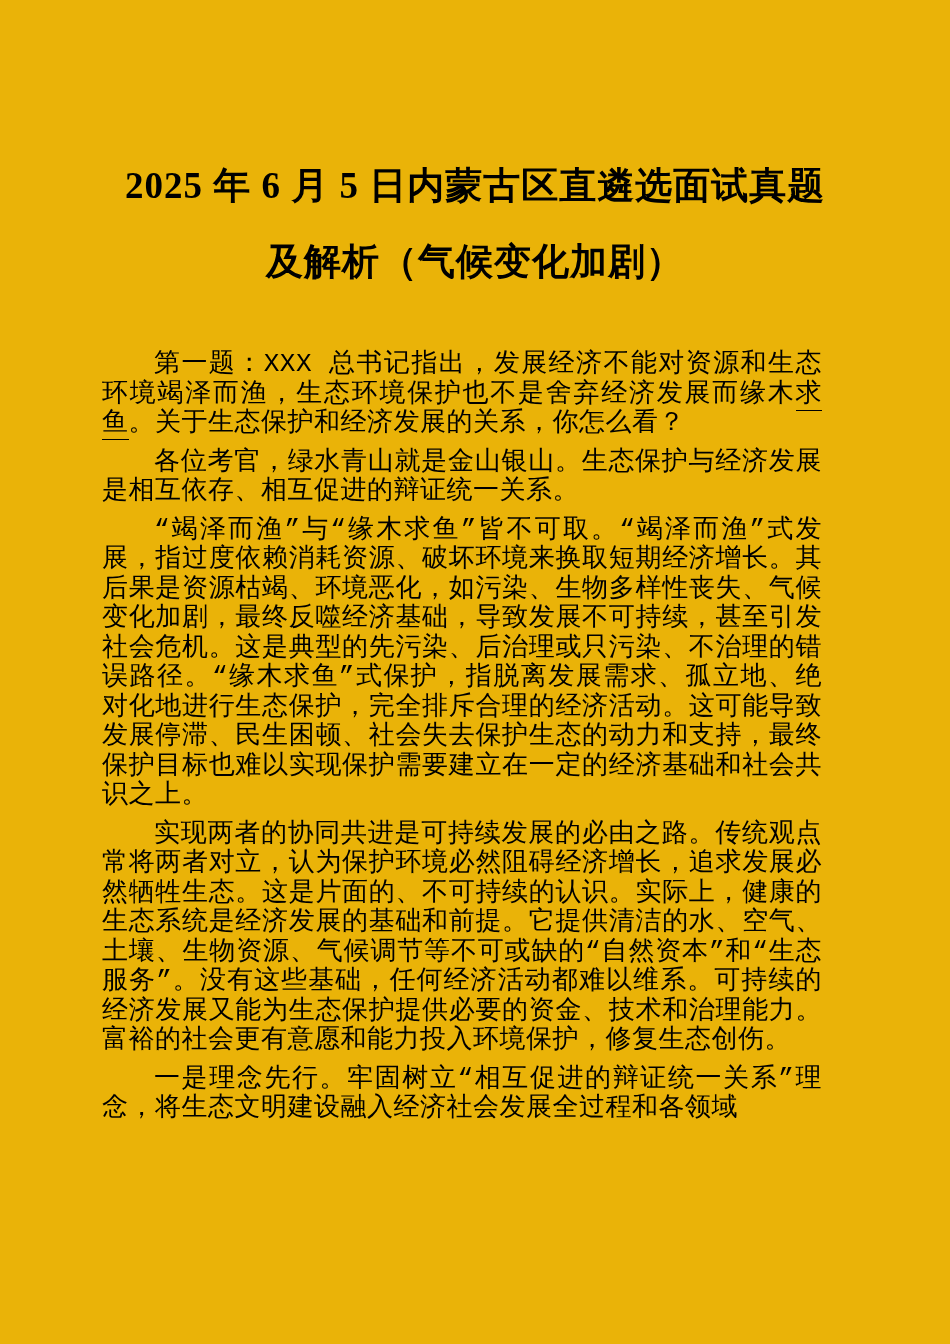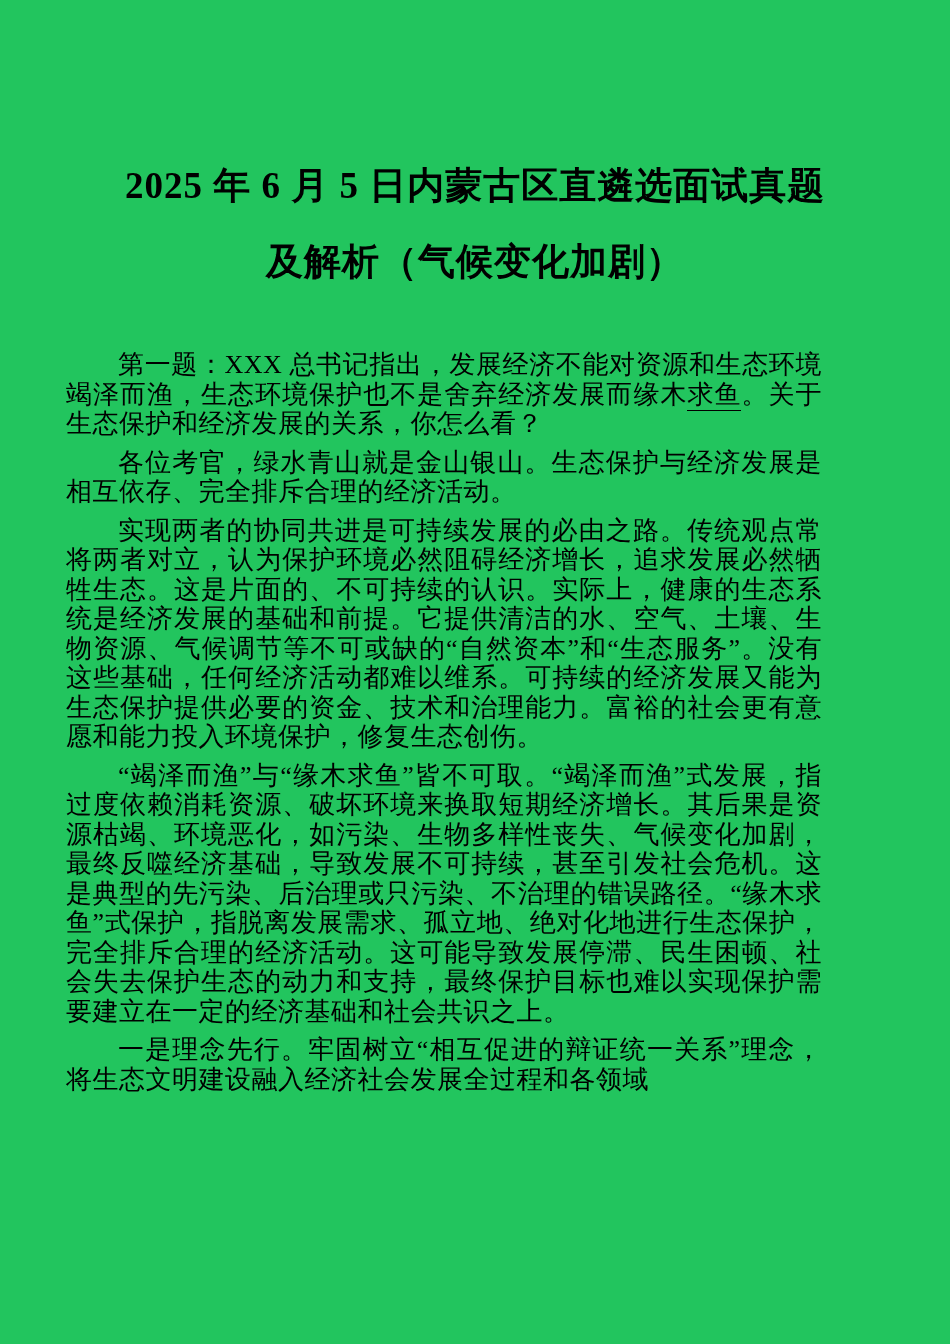--- a/index.html
+++ b/index.html
@@ -4,40 +4,40 @@
 <style>
   html, body {
     margin: 0;
     padding: 0;
     background: #ffffff;
   }
   .page {
     position: relative;
     width: 950px;
     height: 1344px;
-    background: #22c55e;
+    background: #eab308;
     color: #000000;
     overflow: hidden;
   }
   .doc-title {
     margin: 0;
     padding-top: 148px;
     text-align: center;
     font-family: "Liberation Serif", "DejaVu Serif", serif;
     font-weight: 600;
     font-size: 37px;
     line-height: 76px;
     letter-spacing: 1px;
   }
   .title-line {
     display: block;
   }
   .doc-body {
-    margin: 50px 128px 0 66px;
-    font-family: Liberation Serif, serif;
+    margin: 50px 128px 0 102px;
+    font-family: Liberation Mono, monospace;
     font-size: 26px;
     line-height: 29.5px;
     text-align: justify;
     letter-spacing: 0.5px;
   }
   .doc-body p {
     margin: 9px 0 0 0;
     text-indent: 2em;
   }
   .doc-body p:first-child {
@@ -51,18 +51,18 @@
 </head>
 <body>
 
 <div class="page">
   <h1 class="doc-title">
     <span class="title-line">2025 年 6 月 5 日内蒙古区直遴选面试真题</span>
     <span class="title-line">及解析（气候变化加剧）</span>
   </h1>
   <div class="doc-body">
       <p><span>第一题：XXX 总书记指出，发展经济不能对资源和生态环境竭泽而渔，生态环境保护也不是舍弃经济发展而缘木</span><span class="underlined">求鱼</span><span>。关于生态保护和经济发展的关系，你怎么看？</span></p>
-      <p><span>各位考官，绿水青山就是金山银山。生态保护与经济发展是相互依存、完全排斥合理的经济活动。</span></p>
+      <p><span>各位考官，绿水青山就是金山银山。生态保护与经济发展是相互依存、相互促进的辩证统一关系。</span></p>
+      <p><span>“竭泽而渔”与“缘木求鱼”皆不可取。“竭泽而渔”式发展，指过度依赖消耗资源、破坏环境来换取短期经济增长。其后果是资源枯竭、环境恶化，如污染、生物多样性丧失、气候变化加剧，最终反噬经济基础，导致发展不可持续，甚至引发社会危机。这是典型的先污染、后治理或只污染、不治理的错误路径。“缘木求鱼”式保护，指脱离发展需求、孤立地、绝对化地进行生态保护，完全排斥合理的经济活动。这可能导致发展停滞、民生困顿、社会失去保护生态的动力和支持，最终保护目标也难以实现保护需要建立在一定的经济基础和社会共识之上。</span></p>
       <p><span>实现两者的协同共进是可持续发展的必由之路。传统观点常将两者对立，认为保护环境必然阻碍经济增长，追求发展必然牺牲生态。这是片面的、不可持续的认识。实际上，健康的生态系统是经济发展的基础和前提。它提供清洁的水、空气、土壤、生物资源、气候调节等不可或缺的“自然资本”和“生态服务”。没有这些基础，任何经济活动都难以维系。可持续的经济发展又能为生态保护提供必要的资金、技术和治理能力。富裕的社会更有意愿和能力投入环境保护，修复生态创伤。</span></p>
-      <p><span>“竭泽而渔”与“缘木求鱼”皆不可取。“竭泽而渔”式发展，指过度依赖消耗资源、破坏环境来换取短期经济增长。其后果是资源枯竭、环境恶化，如污染、生物多样性丧失、气候变化加剧，最终反噬经济基础，导致发展不可持续，甚至引发社会危机。这是典型的先污染、后治理或只污染、不治理的错误路径。“缘木求鱼”式保护，指脱离发展需求、孤立地、绝对化地进行生态保护，完全排斥合理的经济活动。这可能导致发展停滞、民生困顿、社会失去保护生态的动力和支持，最终保护目标也难以实现保护需要建立在一定的经济基础和社会共识之上。</span></p>
       <p><span>一是理念先行。牢固树立“相互促进的辩证统一关系”理念，将生态文明建设融入经济社会发展全过程和各领域</span></p>
     </div>
 </div>
 
 </body></html>

